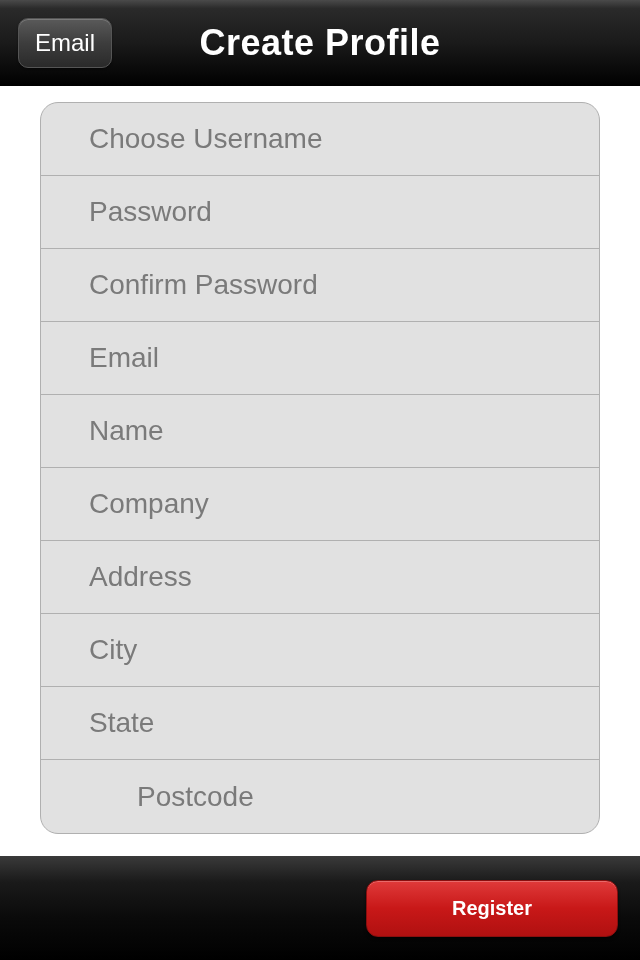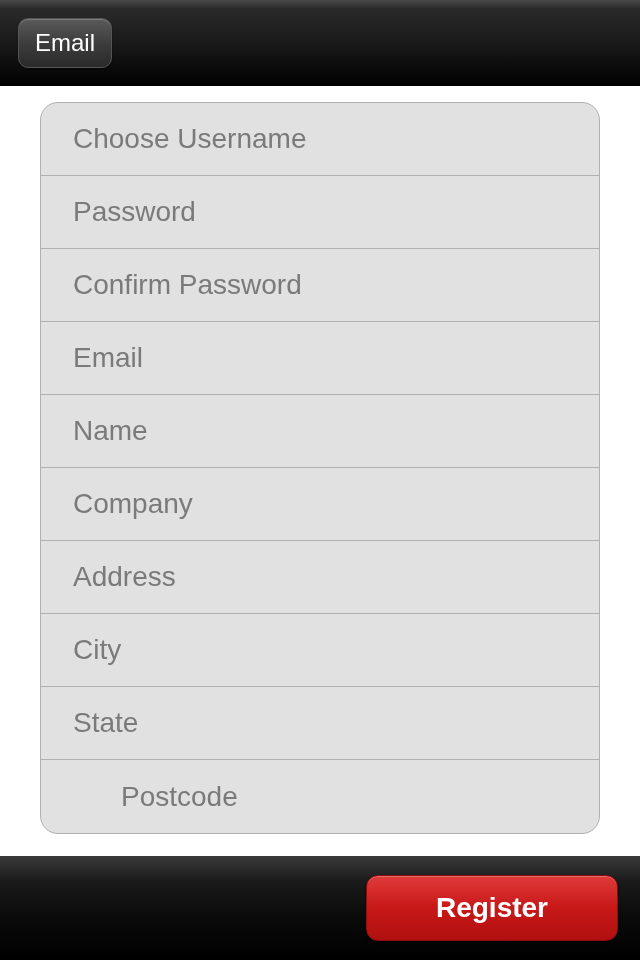--- a/index.html
+++ b/index.html
@@ -59,21 +59,21 @@
       overflow: hidden;
     }
     .form-input {
       width: 100%;
       height: 73px;
       border: none;
       border-bottom: 1px solid #b0b0b0;
       background: transparent;
       font-size: 28px;
       color: #7a7a7a;
-      padding: 0 32px;
+      padding: 0 48px;
       outline: none;
       font-family: "Helvetica Neue", Helvetica, Arial, sans-serif;
     }
     .form-input::placeholder {
       color: #7a7a7a;
       opacity: 1;
     }
     .form-input:last-child {
       border-bottom: none;
       margin-left: 48px;
@@ -86,38 +86,39 @@
       height: 104px;
       background: linear-gradient(to bottom, #3a3a3a 0%, #1a1a1a 25%, #0a0a0a 60%, #000000 100%);
       display: flex;
       align-items: center;
       justify-content: flex-end;
       padding-right: 22px;
     }
     .register-button {
       background: linear-gradient(to bottom, #e03a3a 0%, #c81818 50%, #b01010 100%);
       color: #ffffff;
-      font-size: 28px;
+      font-size: 20px;
       font-weight: 700;
       padding: 16px 0;
       width: 252px;
       text-align: center;
       border-radius: 12px;
       border: 1px solid #8a0e0e;
       box-shadow: inset 0 1px 0 rgba(255,255,255,0.25), 0 2px 3px rgba(0,0,0,0.6);
       cursor: pointer;
     }
   </style>
 </head>
 <body>
 
 <div class="header">
   <div class="back-button">
     <span>Email</span>
   </div>
+  <div class="header-title">Create Profile</div>
 </div>
 
 <div class="content">
   <div class="form-container">
     <input type="text" class="form-input" placeholder="Choose Username" style="">
     <input type="password" class="form-input" placeholder="Password" style="">
     <input type="password" class="form-input" placeholder="Confirm Password" style="">
     <input type="email" class="form-input" placeholder="Email" style="">
     <input type="text" class="form-input" placeholder="Name" style="">
     <input type="text" class="form-input" placeholder="Company" style="">

